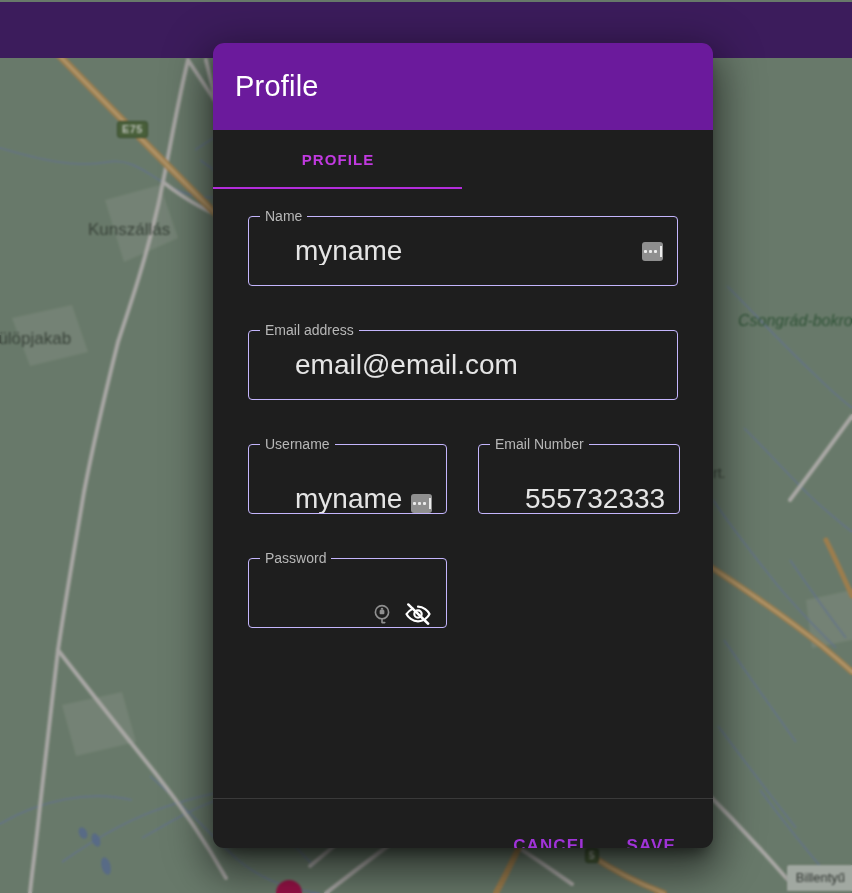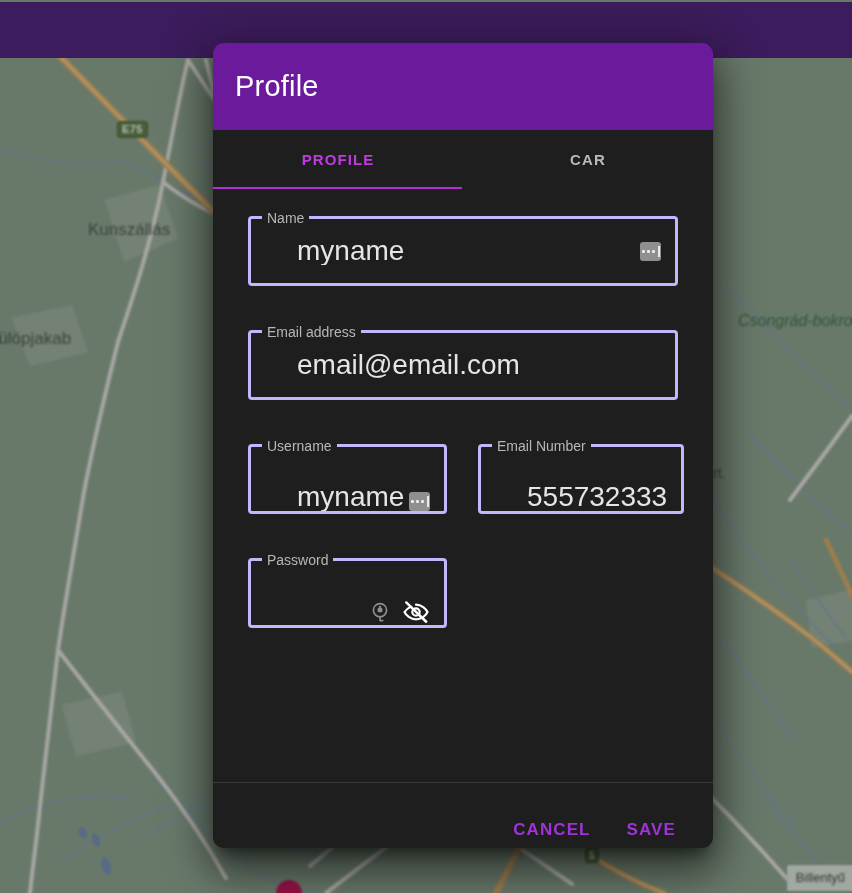--- a/index.html
+++ b/index.html
@@ -156,21 +156,21 @@
     display: flex;
     gap: 31px;
     margin-bottom: 44px;
   }
   .field-row.single > .field { flex: 1 1 100%; }
   .field-row.pair > .field   { flex: 0 0 199px; align-items: flex-end; }
 
   .field {
     position: relative;
     height: 70px;
-    border: 3px solid #c4b5fd;
+    border: 1px solid #c4b5fd;
     border-radius: 4px;
     display: flex;
     align-items: center;
     padding: 0 14px;
     background: transparent;
   }
   .field-label {
     position: absolute;
     top: -9px;
     left: 11px;
@@ -225,27 +225,27 @@
     background: none; border: none; padding: 0;
     display: flex; align-items: center; justify-content: center;
     cursor: pointer;
   }
   .icon-key  { width: 22px; height: 26px; }
   .icon-eye  { width: 28px; height: 26px; }
 
   
   #dialog-footer {
     flex: none;
-    height: 66px;
+    height: 50px;
     border-top: 1px solid #3a3a3a;
     display: flex;
-    align-items: flex-end;
+    align-items: center;
     justify-content: flex-end;
     gap: 16px;
-    padding: 44px 27px 8px 0;
+    padding: 44px 27px 0 0;
     overflow: hidden;
   }
   .text-btn {
     background: none;
     border: none;
     color: #a033d8;
     font-family: "Liberation Sans", sans-serif;
     font-size: 17px;
     font-weight: bold;
     letter-spacing: 1.1px;
@@ -339,21 +339,20 @@
 <div id="top-bar"></div>
 
 <div id="dialog">
 
   <div id="dialog-header">
     <div id="dialog-title">Profile</div>
   </div>
 
   <div id="tabs">
     <button class="tab active">PROFILE</button>
-    <button class="tab inactive">CAR</button>
     <div id="tab-indicator"></div>
   </div>
 
   <div id="dialog-body">
 
     <div class="field-row single">
       <div class="field">
         <span class="field-label">Name</span>
         <span class="field-value">myname</span>
         <span class="field-adornments">

